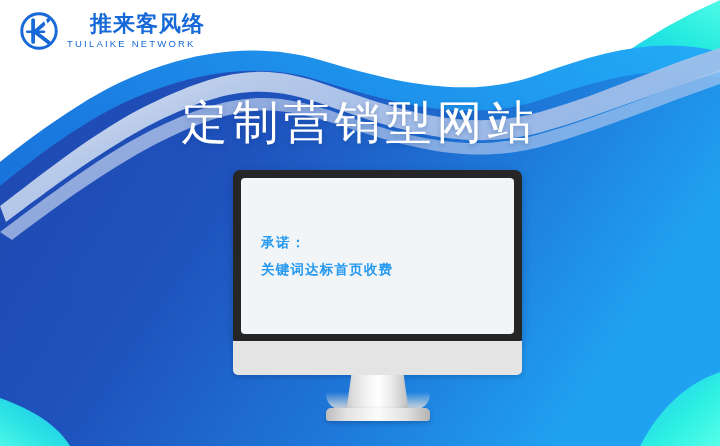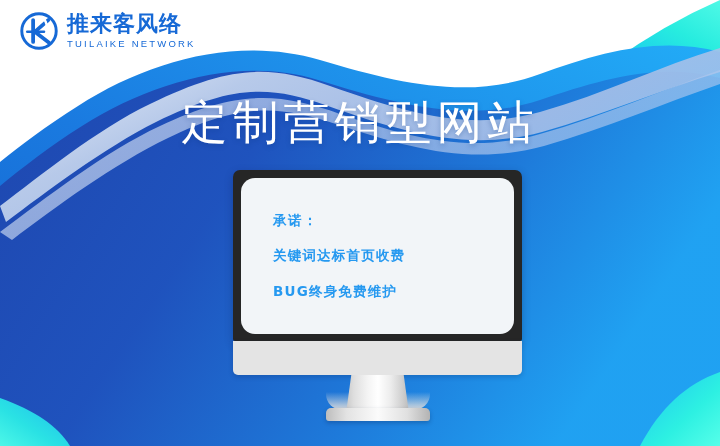--- a/index.html
+++ b/index.html
@@ -39,20 +39,21 @@
     flex-direction: column;
     justify-content: center;
     line-height: 1;
   }
   #logo-cn {
     font-size: 22px;
     font-weight: bold;
     color: #1669d6;
     letter-spacing: 1px;
     font-family: "DejaVu Sans", "Liberation Sans", sans-serif;
+    margin-left: 23px;
   }
   #logo-en {
     font-size: 9.5px;
     font-weight: normal;
     color: #1669d6;
     letter-spacing: 2.2px;
     margin-top: 4px;
     font-family: "Liberation Sans", sans-serif;
   }
 
@@ -88,26 +89,25 @@
     background: #262626;
     border-radius: 7px 7px 2px 2px;
     padding: 8px 8px 7px 8px;
     box-shadow: 0 3px 9px rgba(0,30,80,0.30);
   }
   #monitor-screen {
     width: 100%;
     height: 100%;
     box-sizing: border-box;
     background: #f2f5f8;
-    border-radius: 14px;
+    border-radius: 4px;
     display: flex;
     flex-direction: column;
     justify-content: center;
-    padding-left: 32px;
-    gap: 8px;
+    padding-left: 20px;
   }
   .screen-line {
     color: #2699f0;
     font-size: 13.5px;
     font-weight: bold;
     letter-spacing: 1.2px;
     line-height: 1;
     margin: 7px 0;
     font-family: "DejaVu Sans", "Liberation Sans", sans-serif;
     white-space: nowrap;
@@ -262,21 +262,20 @@
     </div>
   </div>
 
   <div id="headline">定制营销型网站</div>
 
   <div id="monitor">
     <div id="monitor-bezel">
       <div id="monitor-screen">
         <div class="screen-line line-head">承诺：</div>
         <div class="screen-line">关键词达标首页收费</div>
-        <div class="screen-line">BUG终身免费维护</div>
       </div>
     </div>
     <div id="monitor-chin"></div>
     <div id="monitor-neck-wrap">
       <div id="base-flare-l"></div>
       <div id="base-flare-r"></div>
       <div id="monitor-neck"></div>
       <div id="monitor-base"></div>
     </div>
   </div>

